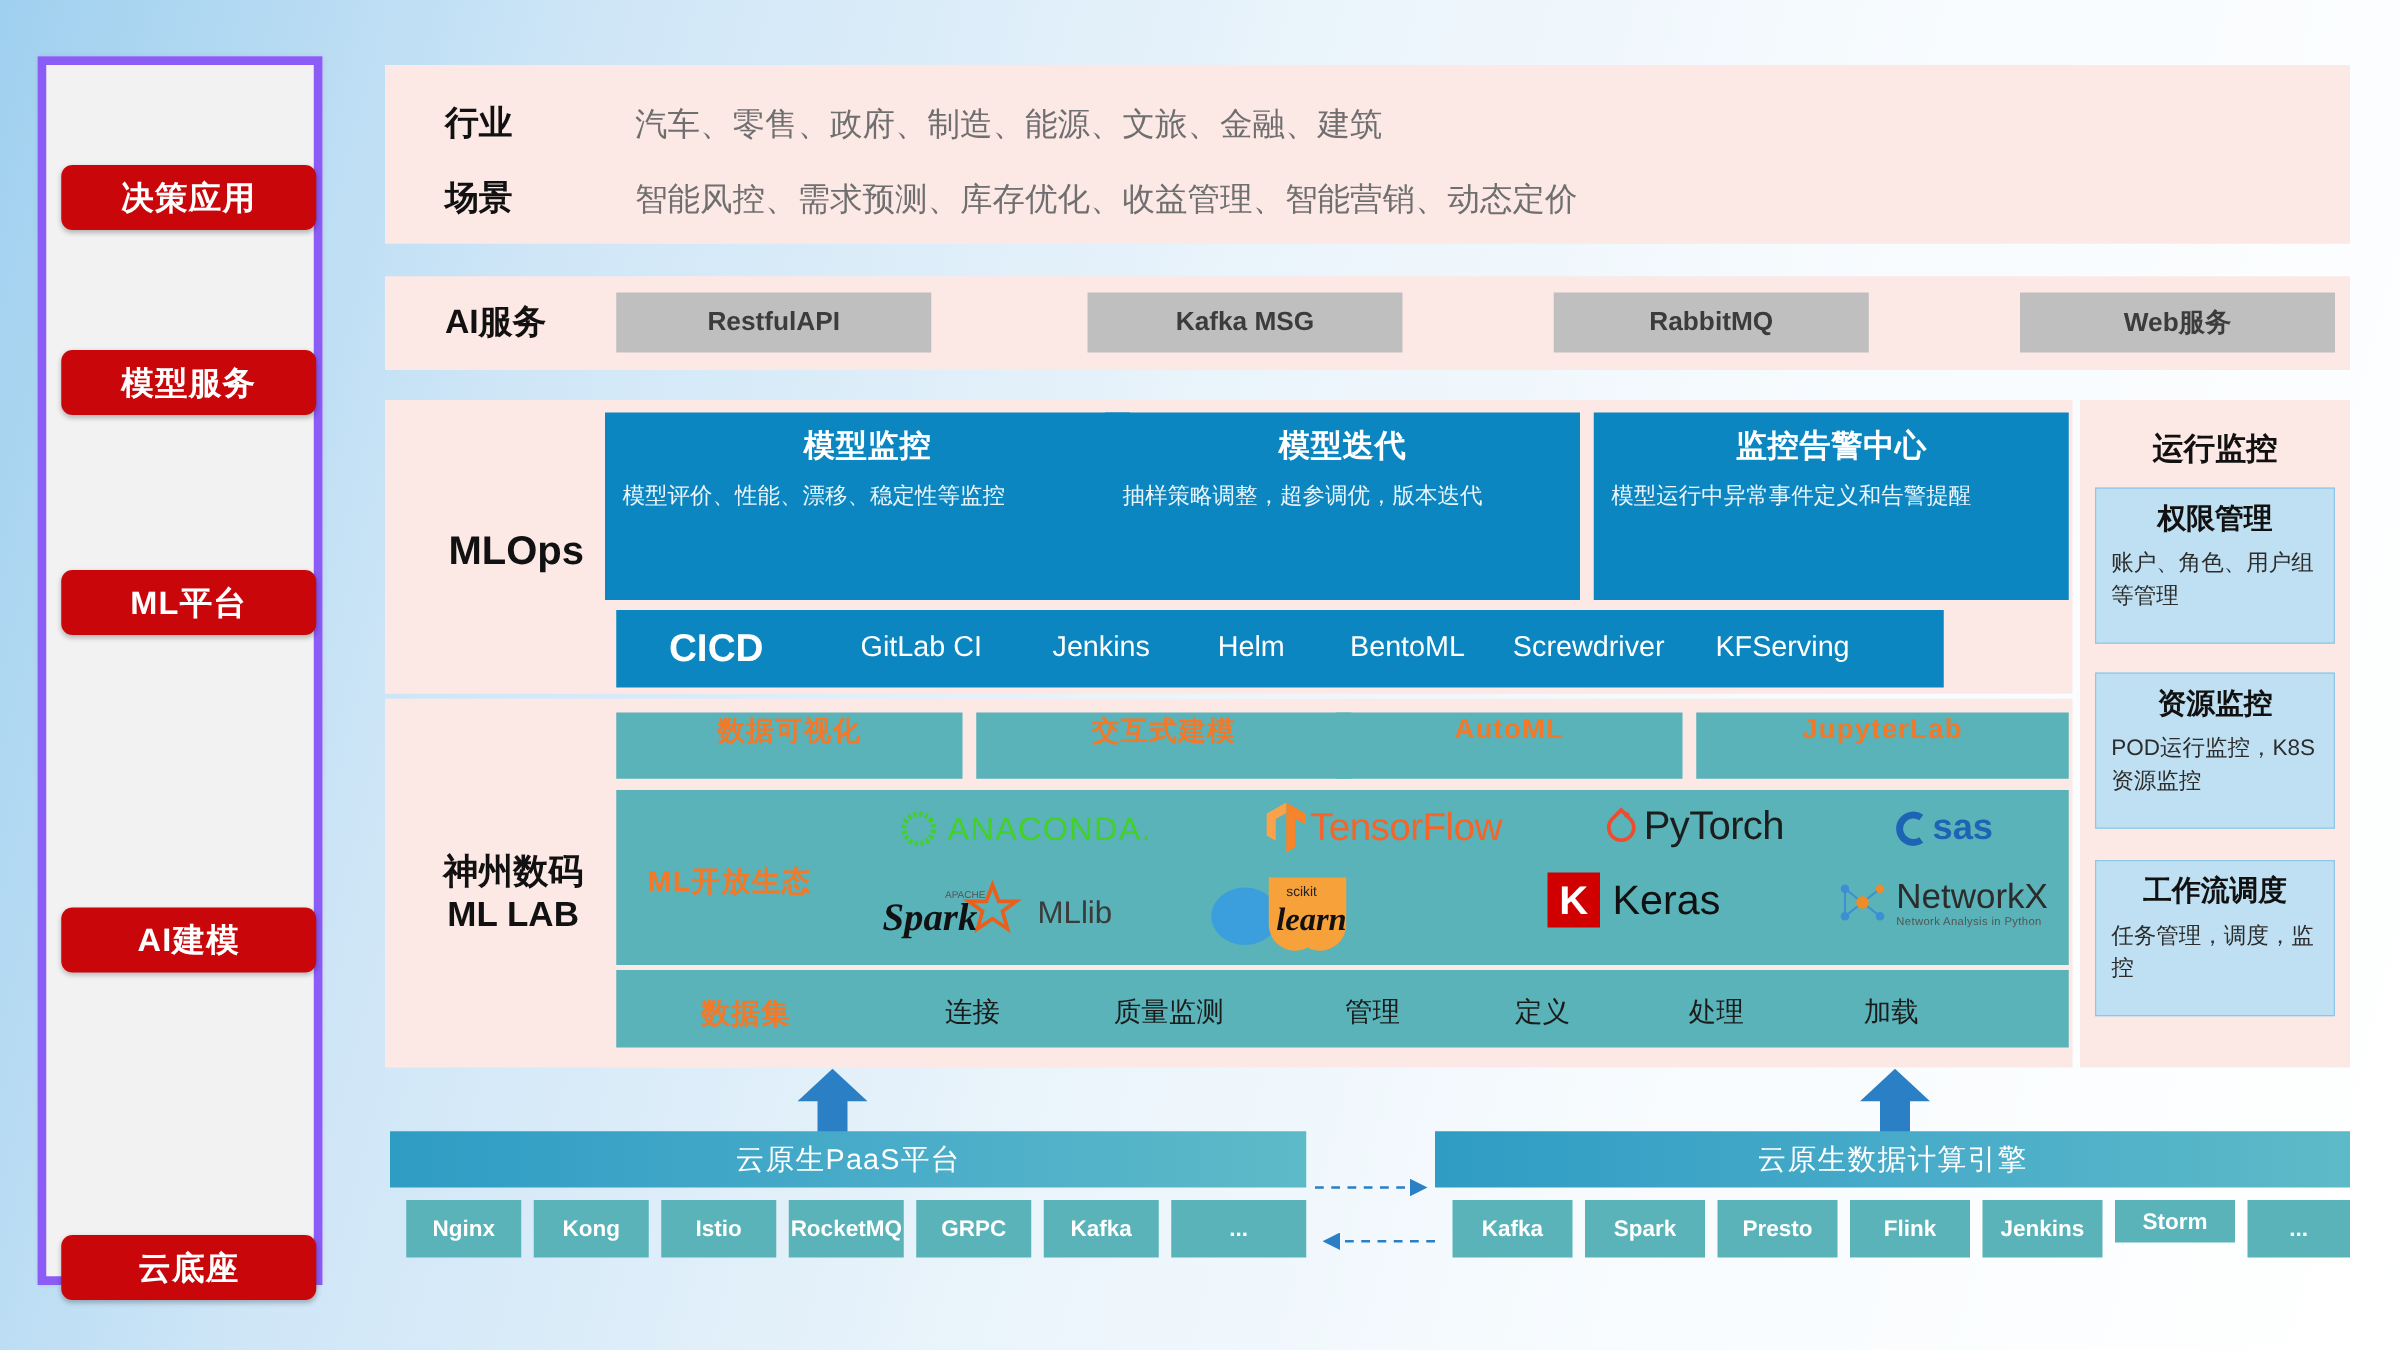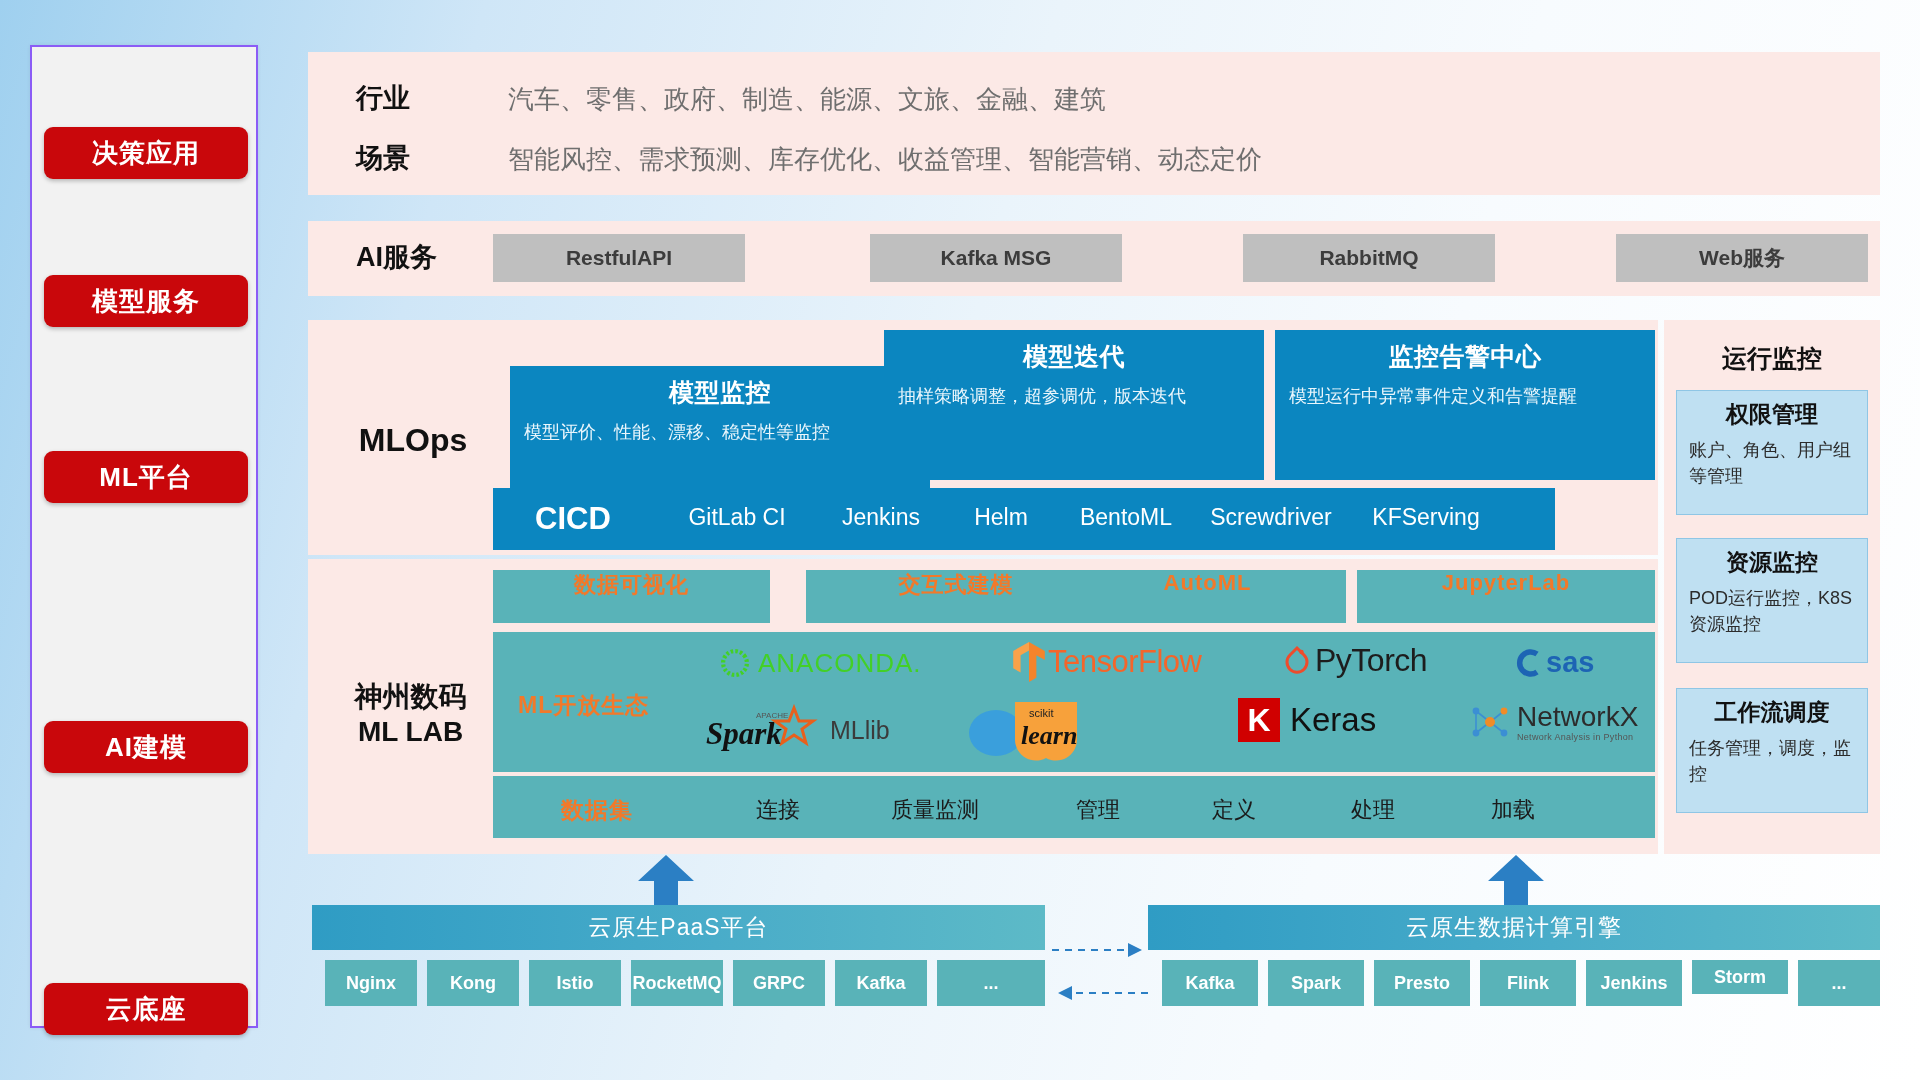--- a/index.html
+++ b/index.html
@@ -12,21 +12,21 @@
   }
   
   #root { position: absolute; inset: 0; }
 
   
   .stage-col {
     position: absolute;
     left: 30px; top: 45px;
     width: 228px; height: 983px;
     background: #f2f2f2;
-    border: 2px solid #8b5cf6;
+    border: 7px solid #8b5cf6;
     box-shadow: 0 0 4px rgba(0,0,0,.07);
   }
   .stage-badge {
     position: absolute;
     left: 12px;
     width: 204px; height: 52px;
     background: #c9070b;
     border-radius: 9px;
     color: #fff;
     font-size: 26px;
@@ -213,21 +213,21 @@
         <span>RabbitMQ</span>
       </div>
     <div class="gchip" style="left:1308px; top:13px; width:252px;text-align:center;">
         <span>Web服务</span>
       </div>
   </div>
 
   <div class="band" style="left:308px; top:320px; width:1350px; height:235px;">
     <div class="row-label" style="left:30px; top:100px; width:150px; font-size:32px;">MLOps</div>
 
-    <div class="bcard" style="left:202px; top:10px;  width:420px; height:150px;margin-top:36px;">
+    <div class="bcard" style="left:176px; top:10px;  width:420px; height:150px;">
       <div class="t">模型监控</div>
       <div class="d">模型评价、性能、漂移、稳定性等监控</div>
     </div>
     <div class="bcard" style="left:576px; top:10px;  width:380px; height:150px;">
       <div class="t">模型迭代</div>
       <div class="d">抽样策略调整，超参调优，版本迭代</div>
     </div>
     <div class="bcard" style="left:967px; top:10px;  width:380px; height:150px;">
       <div class="t">监控告警中心</div>
       <div class="d">模型运行中异常事件定义和告警提醒</div>
@@ -246,21 +246,21 @@
 
   <div class="band" style="left:308px; top:559px; width:1350px; height:295px;">
     <div class="row-label" style="left:20px; top:120px; width:165px; font-size:28px;">
       <span>神州数码</span><br>
       <span>ML LAB</span>
     </div>
 
     <div class="tbox" style="left:185px; top:11px; width:277px; height:53px;">
         <span>数据可视化</span>
       </div>
-    <div class="tbox" style="left:498px; top:11px; width:300px; height:53px;">
+    <div class="tbox" style="left:473px; top:11px; width:300px; height:53px;">
         <span>交互式建模</span>
       </div>
     <div class="tbox" style="left:761px; top:11px; width:277px; height:53px;">
         <span>AutoML</span>
       </div>
     <div class="tbox" style="left:1049px;top:11px; width:298px; height:53px;">
         <span>JupyterLab</span>
       </div>
 
     <div class="tpanel" style="left:185px; top:73px; width:1162px; height:140px;">

